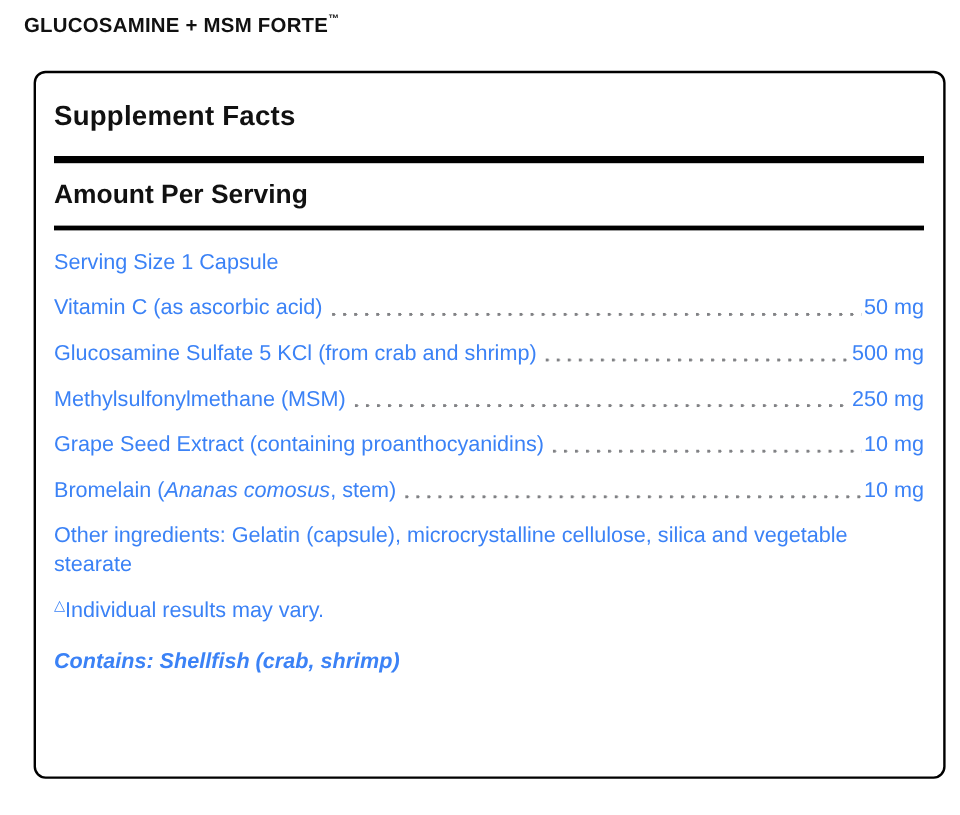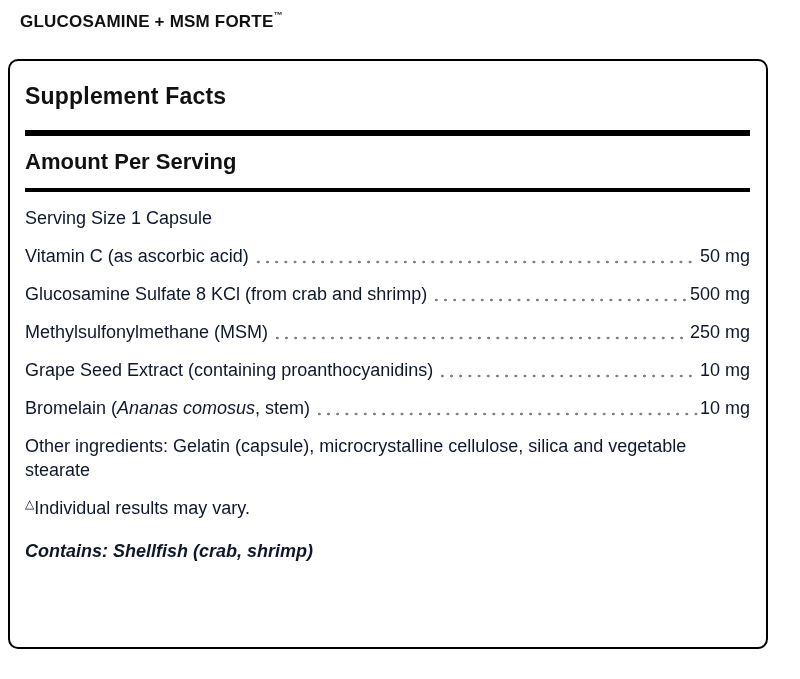--- a/index.html
+++ b/index.html
@@ -15,21 +15,21 @@
     position: absolute; left: 20px; top: 12px;
     font-size: 17px; font-weight: bold; color: #111111;
     letter-spacing: 0.2px;
   }
   .product-title sup {
     font-size: 9px; font-weight: bold; vertical-align: super;
     position: relative; top: -2px;
   }
 
   .panel {
-    position: absolute; left: 8px; top: 59px;
+    position: absolute; left: 28px; top: 59px;
     width: 760px; height: 590px;
     border: 2px solid #000000;
     border-radius: 10px;
     padding: 20px 16px 12px 15px;
     background: #ffffff;
   }
 
   .sf-heading {
     font-size: 23px; font-weight: bold; color: #111111;
     letter-spacing: 0.2px;
@@ -40,21 +40,21 @@
   }
   .aps-heading {
     font-size: 22px; font-weight: bold; color: #111111;
     margin: 0 0 13px 0;
   }
   .bar-thin {
     height: 4px; background: #000000; border: none; margin: 0 0 6px 0;
   }
 
   .row, .note {
-    font-size: 18px; color: #0f172a; line-height: 24px;
+    font-size: 18px; color: #3b82f6; line-height: 24px;
     margin: 14px 0;
   }
   .row { display: flex; align-items: flex-start; }
   .row .label { white-space: nowrap; }
   .row .leader {
     flex: 1 1 auto; position: relative; overflow: hidden;
     align-self: stretch; margin: 0 2px;
   }
   .row .leader::after {
     content: ""; position: absolute; left: 5px; right: 0; bottom: 4px; height: 4px;
@@ -93,21 +93,21 @@
 
     <div class="note">Serving Size 1 Capsule</div>
 
     <div class="row">
       <span class="label"><span>Vitamin C (as ascorbic acid) </span><i></i><span></span></span>
       <span class="leader"></span>
       <span class="amount">50 mg</span>
     </div>
 
     <div class="row">
-      <span class="label"><span>Glucosamine Sulfate 8 KCl (from crab and shrimp) </span><i></i><span></span></span>
+      <span class="label"><span>Glucosamine Sulfate 5 KCl (from crab and shrimp) </span><i></i><span></span></span>
       <span class="leader"></span>
       <span class="amount">500 mg</span>
     </div>
 
     <div class="row">
       <span class="label"><span>Methylsulfonylmethane (MSM) </span><i></i><span></span></span>
       <span class="leader"></span>
       <span class="amount">250 mg</span>
     </div>
 

